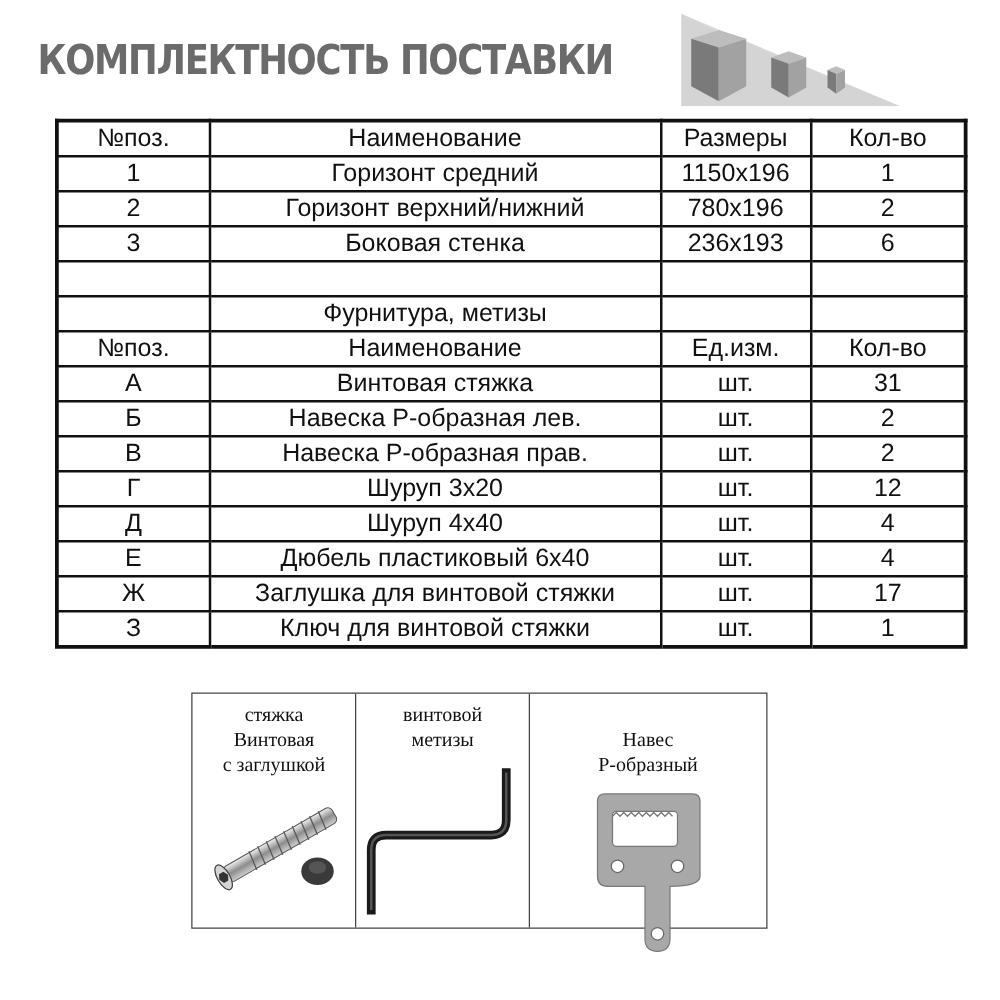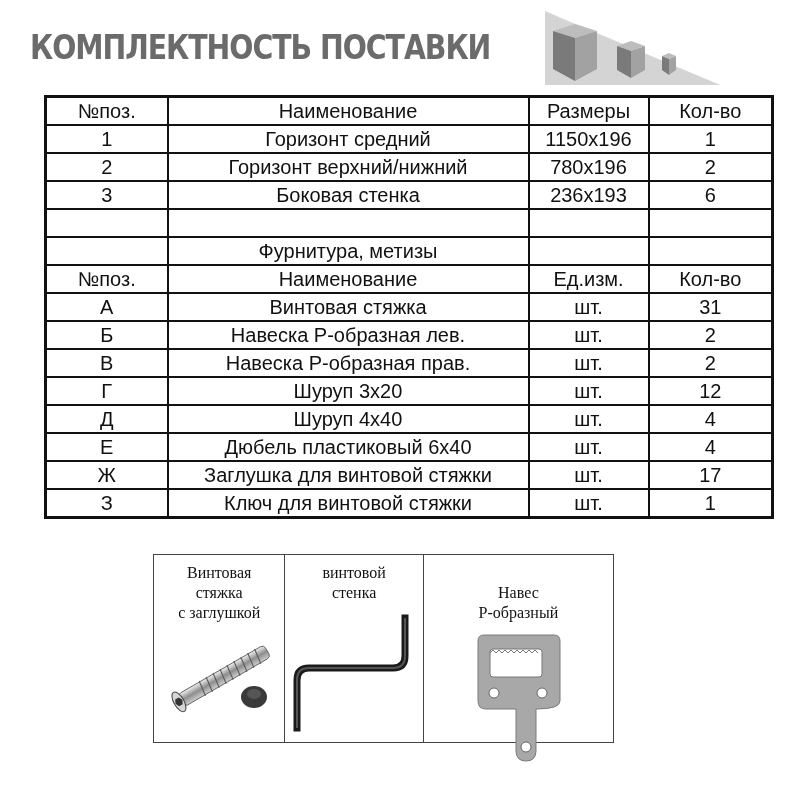--- a/index.html
+++ b/index.html
@@ -138,22 +138,22 @@
     <td>Ключ для винтовой стяжки</td>
     <td>шт.</td>
     <td>1</td>
   </tr>
 </tbody>
   </table>
 
 <div class="panel">
   <div class="cell" style="width:131px">
     <div class="cap">
+      <span>стяжка</span>
       <span>Винтовая</span>
-      <span>стяжка</span>
       <span>с заглушкой</span>
     </div>
     <div style="position:absolute;left:6px;top:82px;">
       <svg width="120" height="80" viewBox="0 0 120 80">
         <defs>
           <linearGradient id="metal" x1="0" y1="0" x2="0" y2="1">
             <stop offset="0" stop-color="#f0f0f0"></stop>
               <stop offset="0.5" stop-color="#8d8d8d"></stop>
               <stop offset="1" stop-color="#cfcfcf"></stop>
           </linearGradient>
@@ -175,21 +175,21 @@
           <polygon points="10,37 14,37 16,41 14,45 10,45 8,41" fill="#333"></polygon>
         </g>
         <ellipse cx="94" cy="60" rx="13" ry="11" fill="#3a3a3a"></ellipse>
         <ellipse cx="94" cy="57" rx="7" ry="5" fill="#555"></ellipse>
       </svg>
     </div>
   </div>
   <div class="cell" style="width:138px">
     <div class="cap">
       <span>винтовой</span>
-      <span>стенка</span>
+      <span>метизы</span>
     </div>
     <div style="position:absolute;left:0;top:55px;">
       <svg width="138" height="132" viewBox="0 0 138 132">
         <path d="M12 118 L12 70 Q12 58 24 58 L108 58 Q120 58 120 46 L120 8" fill="none" stroke="#1a1a1a" stroke-width="7" stroke-linecap="square"></path>
         <path d="M12 118 L12 70 Q12 58 24 58 L108 58 Q120 58 120 46 L120 8" fill="none" stroke="#555" stroke-width="2"></path>
       </svg>
     </div>
   </div>
   <div class="cell" style="width:190px">
     <div class="cap" style="top:4px">

